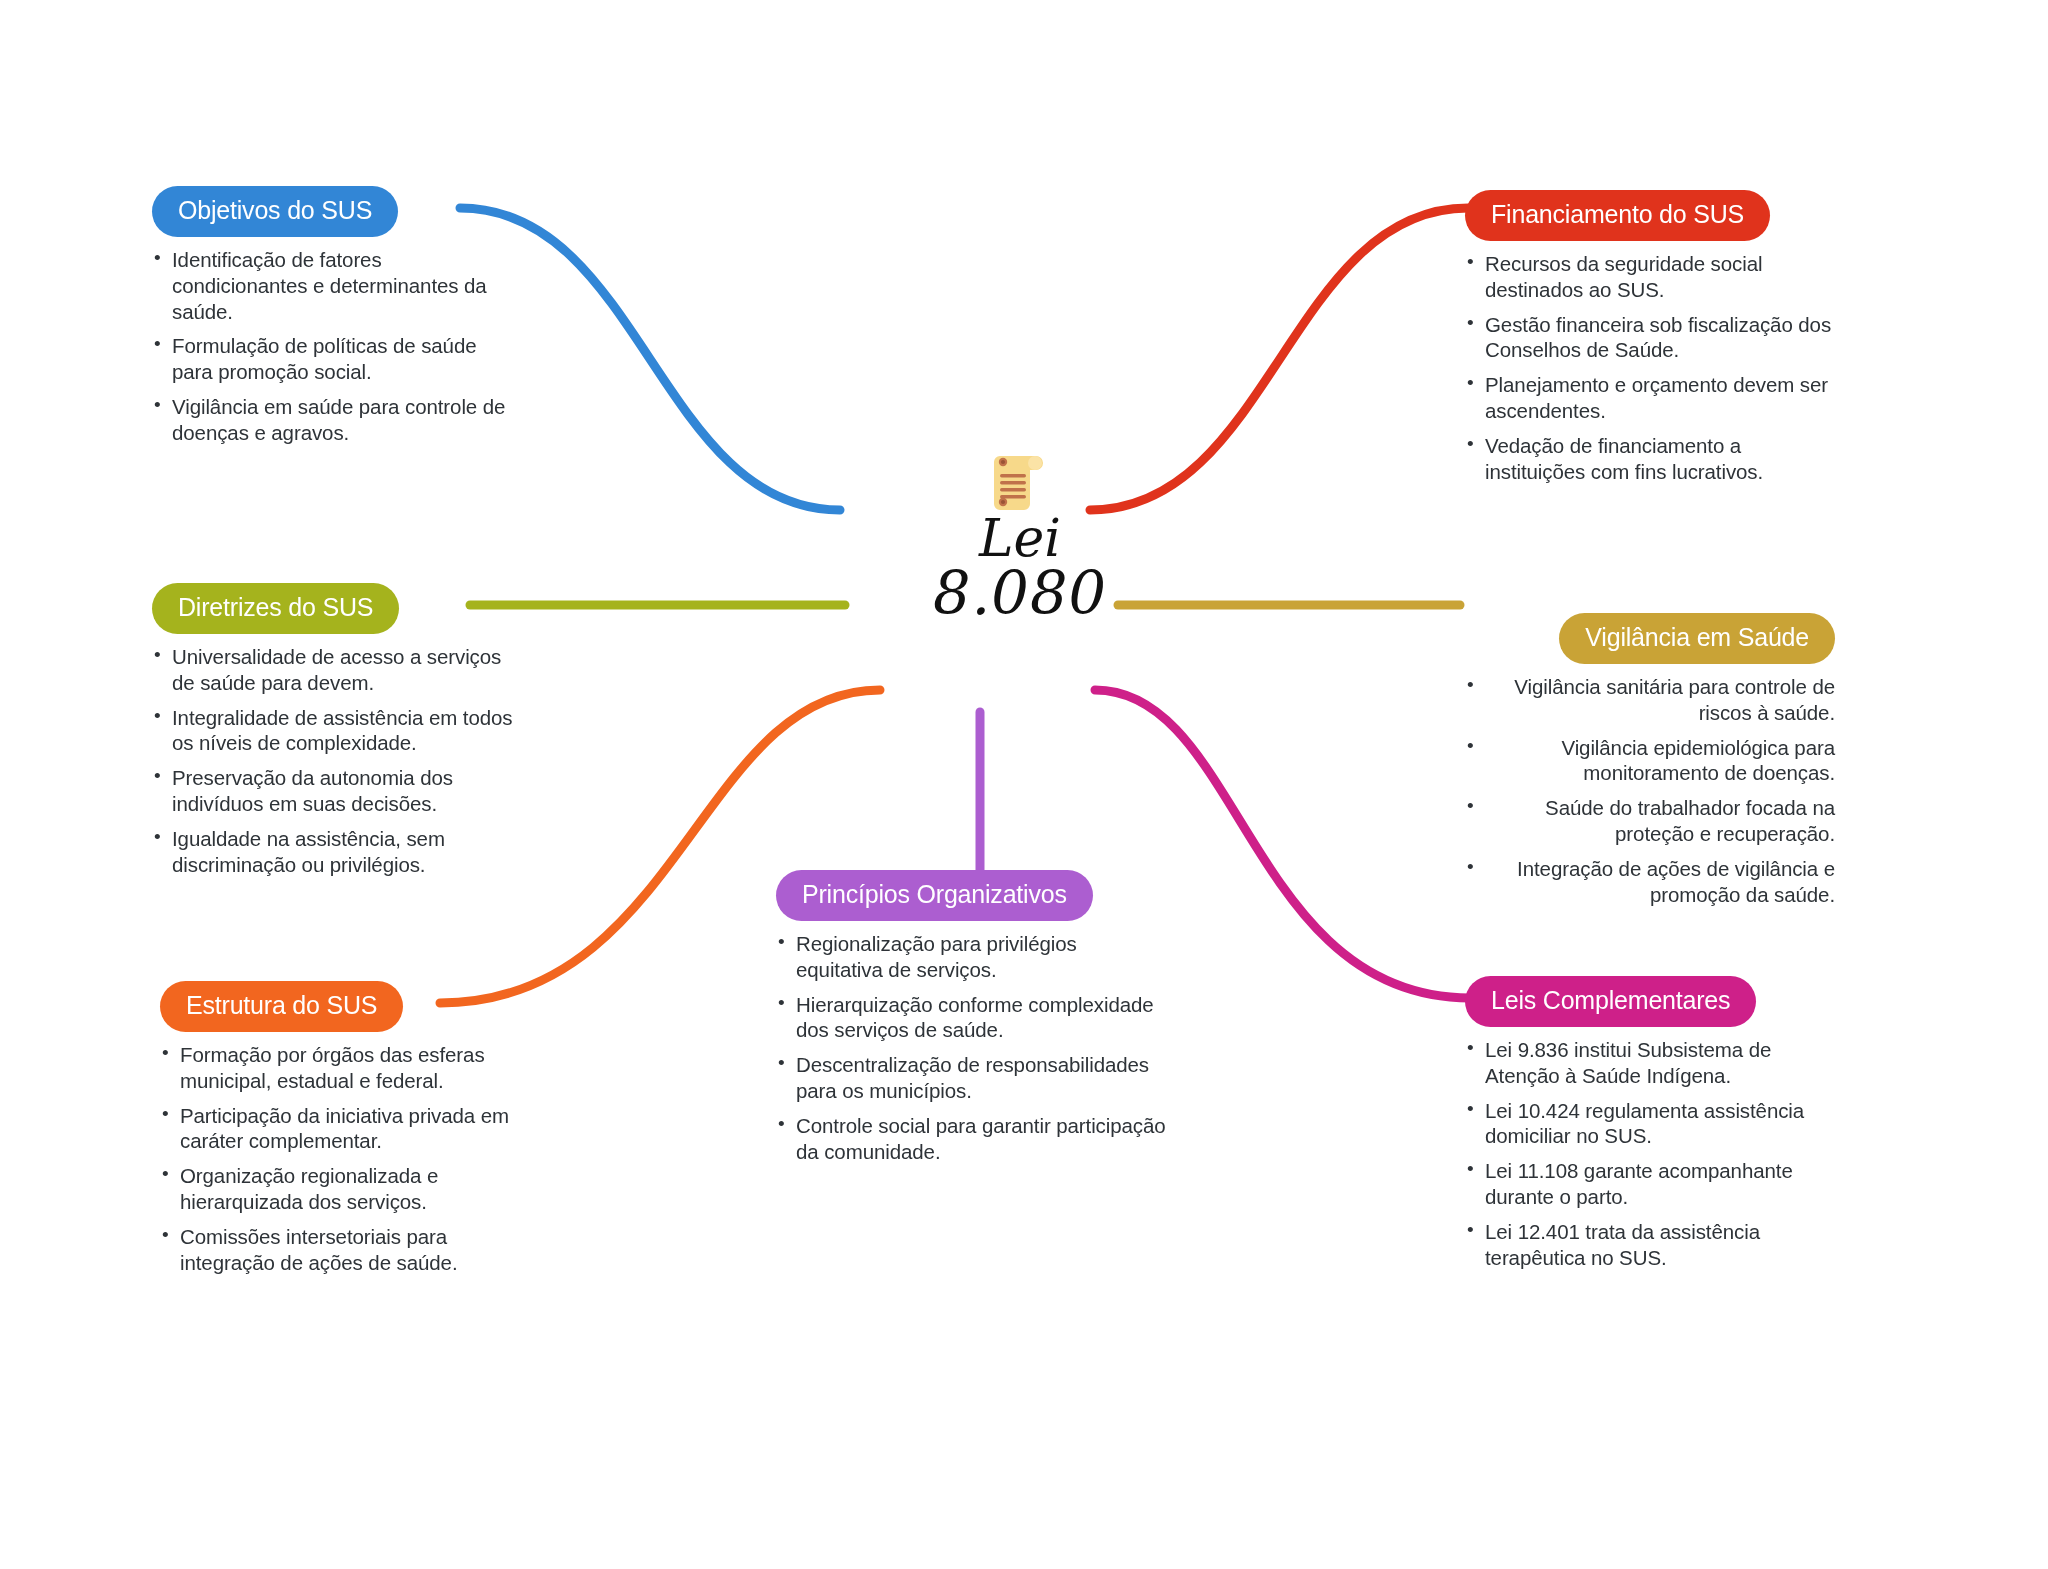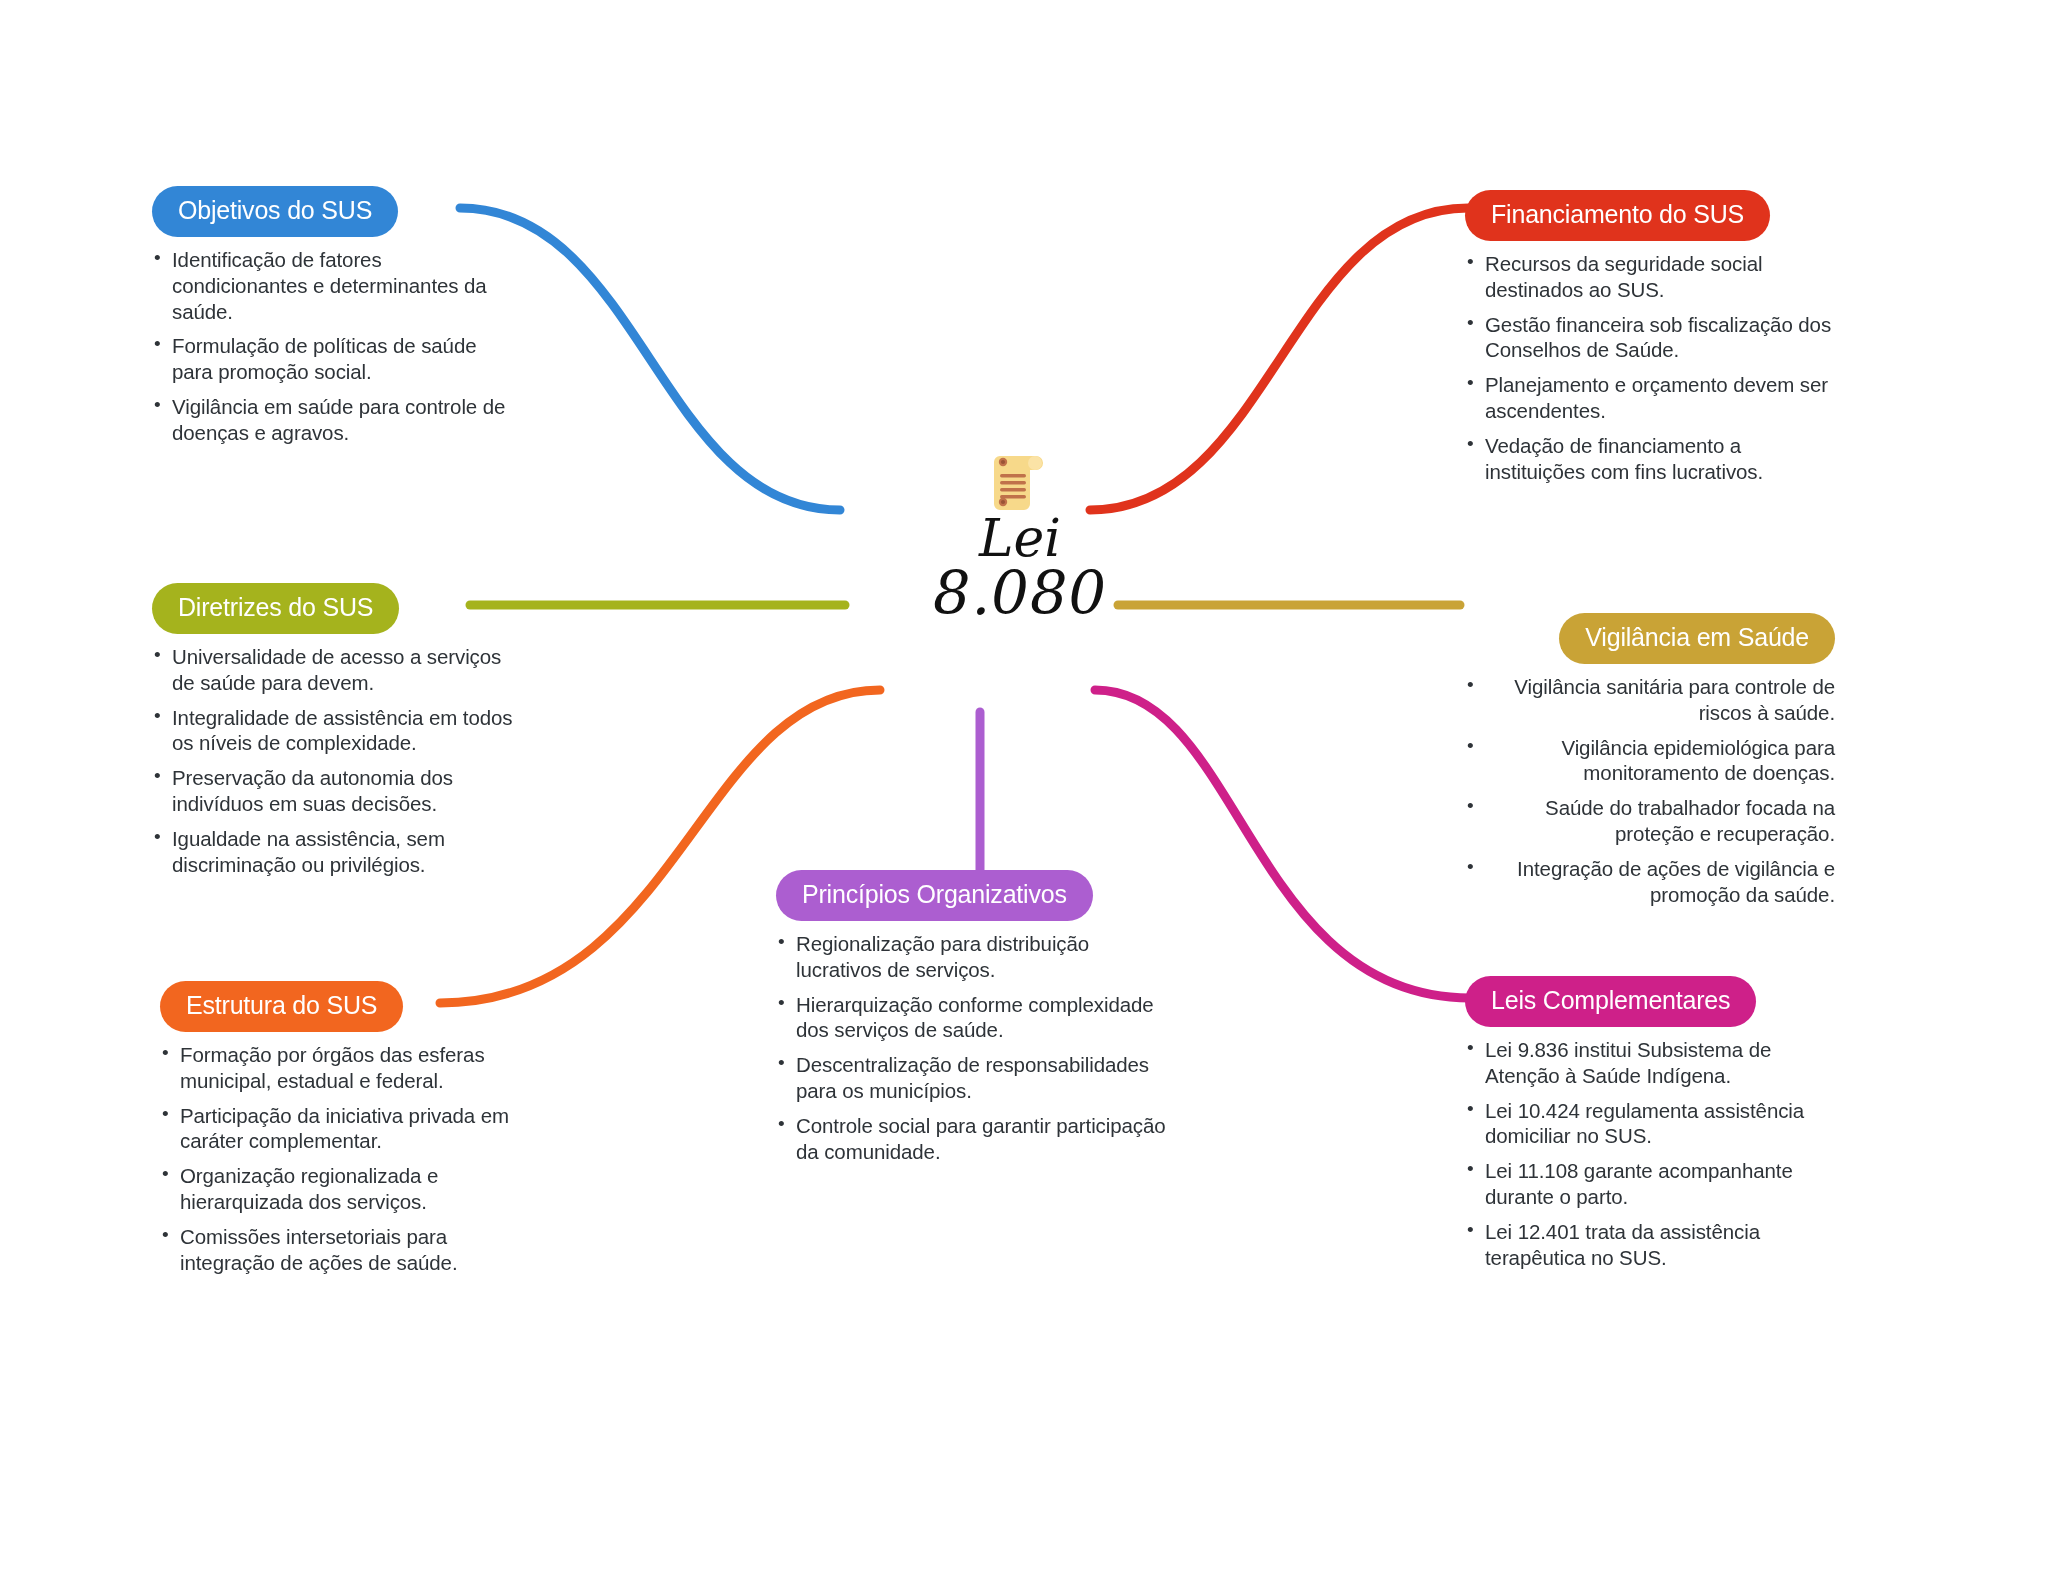--- a/index.html
+++ b/index.html
@@ -191,21 +191,21 @@
       <li>Formação por órgãos das esferas municipal, estadual e federal.</li>
       <li>Participação da iniciativa privada em caráter complementar.</li>
       <li>Organização regionalizada e hierarquizada dos serviços.</li>
       <li>Comissões intersetoriais para integração de ações de saúde.</li>
     </ul>
   </div>
 
   <div class="branch align-left" id="b-principios">
     <div class="pill" style="background:#AC5ED0">Princípios Organizativos</div>
     <ul class="bullets">
-      <li>Regionalização para distribuição lucrativos de serviços.</li>
+      <li>Regionalização para privilégios equitativa de serviços.</li>
       <li>Hierarquização conforme complexidade dos serviços de saúde.</li>
       <li>Descentralização de responsabilidades para os municípios.</li>
       <li>Controle social para garantir participação da comunidade.</li>
     </ul>
   </div>
 
   <div class="branch align-left" id="b-leis">
     <div class="pill" style="background:#CE2089">Leis Complementares</div>
     <ul class="bullets">
       <li>Lei 9.836 institui Subsistema de Atenção à Saúde Indígena.</li>

